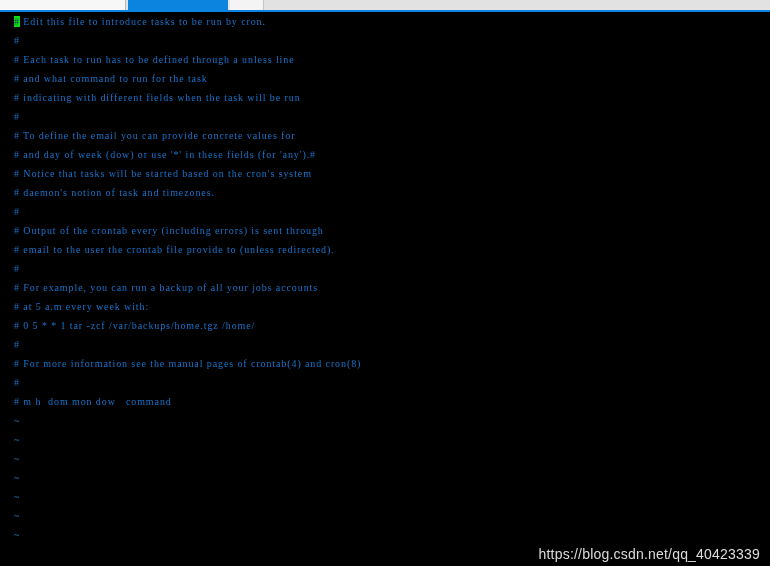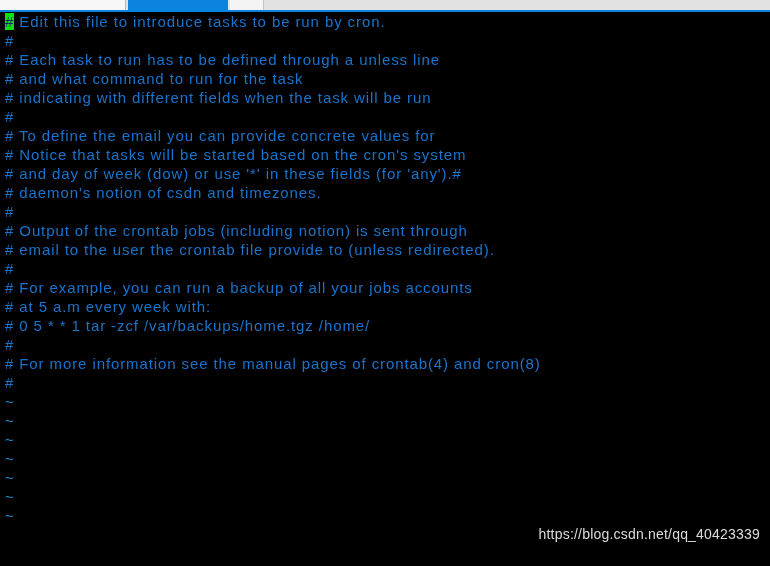--- a/index.html
+++ b/index.html
@@ -74,41 +74,41 @@
   }
   #buffer {
     position: absolute;
     left: 0;
     top: 0;
     width: 770px;
   }
   .term-line {
     height: 19px;
     line-height: 19px;
-    font-size: 15px;
+    font-size: 10px;
     letter-spacing: 0.9px;
     white-space: pre;
     color: #1874cd;
-    padding-left: 5px;
-    font-family: Liberation Sans, sans-serif;
+    padding-left: 14px;
+    font-family: Liberation Serif, serif;
   }
   .term-line.tilde {
     color: #1e90d8;
   }
   
   .cursor-cell {
     background: #0ee00e;
     color: #0a2a6b;
   }
 
   
   #watermark {
     position: absolute;
     right: 10px;
-    bottom: 24px;
+    bottom: 4px;
     font-family: "Liberation Sans", sans-serif;
     font-size: 14px;
     color: #dcdcdc;
     letter-spacing: 0.2px;
     white-space: nowrap;
     user-select: none;
     text-align: right;
   }
 </style>
 </head>
@@ -124,33 +124,34 @@
 
 <div id="terminal">
   <div id="buffer">
       <div class="term-line"><span class="cursor-cell">#</span><span> Edit this file to introduce tasks to be run by cron.</span></div>
       <div class="term-line"><span>#</span></div>
       <div class="term-line"><span># Each task to run has to be defined through a unless line</span></div>
       <div class="term-line"><span># and what command to run for the task</span></div>
       <div class="term-line"><span># indicating with different fields when the task will be run</span></div>
       <div class="term-line"><span>#</span></div>
       <div class="term-line"><span># To define the email you can provide concrete values for</span></div>
+      <div class="term-line"><span># and day of week (dow) or use '*' in these fields (for 'any').#</span></div>
       <div class="term-line"><span># Notice that tasks will be started based on the cron's system</span></div>
-      <div class="term-line"><span># and day of week (dow) or use '*' in these fields (for 'any').#</span></div>
-      <div class="term-line"><span># daemon's notion of csdn and timezones.</span></div>
+      <div class="term-line"><span># daemon's notion of task and timezones.</span></div>
       <div class="term-line"><span>#</span></div>
-      <div class="term-line"><span># Output of the crontab jobs (including notion) is sent through</span></div>
+      <div class="term-line"><span># Output of the crontab every (including errors) is sent through</span></div>
       <div class="term-line"><span># email to the user the crontab file provide to (unless redirected).</span></div>
       <div class="term-line"><span>#</span></div>
       <div class="term-line"><span># For example, you can run a backup of all your jobs accounts</span></div>
       <div class="term-line"><span># at 5 a.m every week with:</span></div>
       <div class="term-line"><span># 0 5 * * 1 tar -zcf /var/backups/home.tgz /home/</span></div>
       <div class="term-line"><span>#</span></div>
       <div class="term-line"><span># For more information see the manual pages of crontab(4) and cron(8)</span></div>
       <div class="term-line"><span>#</span></div>
+      <div class="term-line"><span># m h  dom mon dow   command</span></div>
       <div class="term-line tilde">~</div>
       <div class="term-line tilde">~</div>
       <div class="term-line tilde">~</div>
       <div class="term-line tilde">~</div>
       <div class="term-line tilde">~</div>
       <div class="term-line tilde">~</div>
       <div class="term-line tilde">~</div>
     </div>
   <div id="watermark">https://blog.csdn.net/qq_40423339</div>
 </div>

